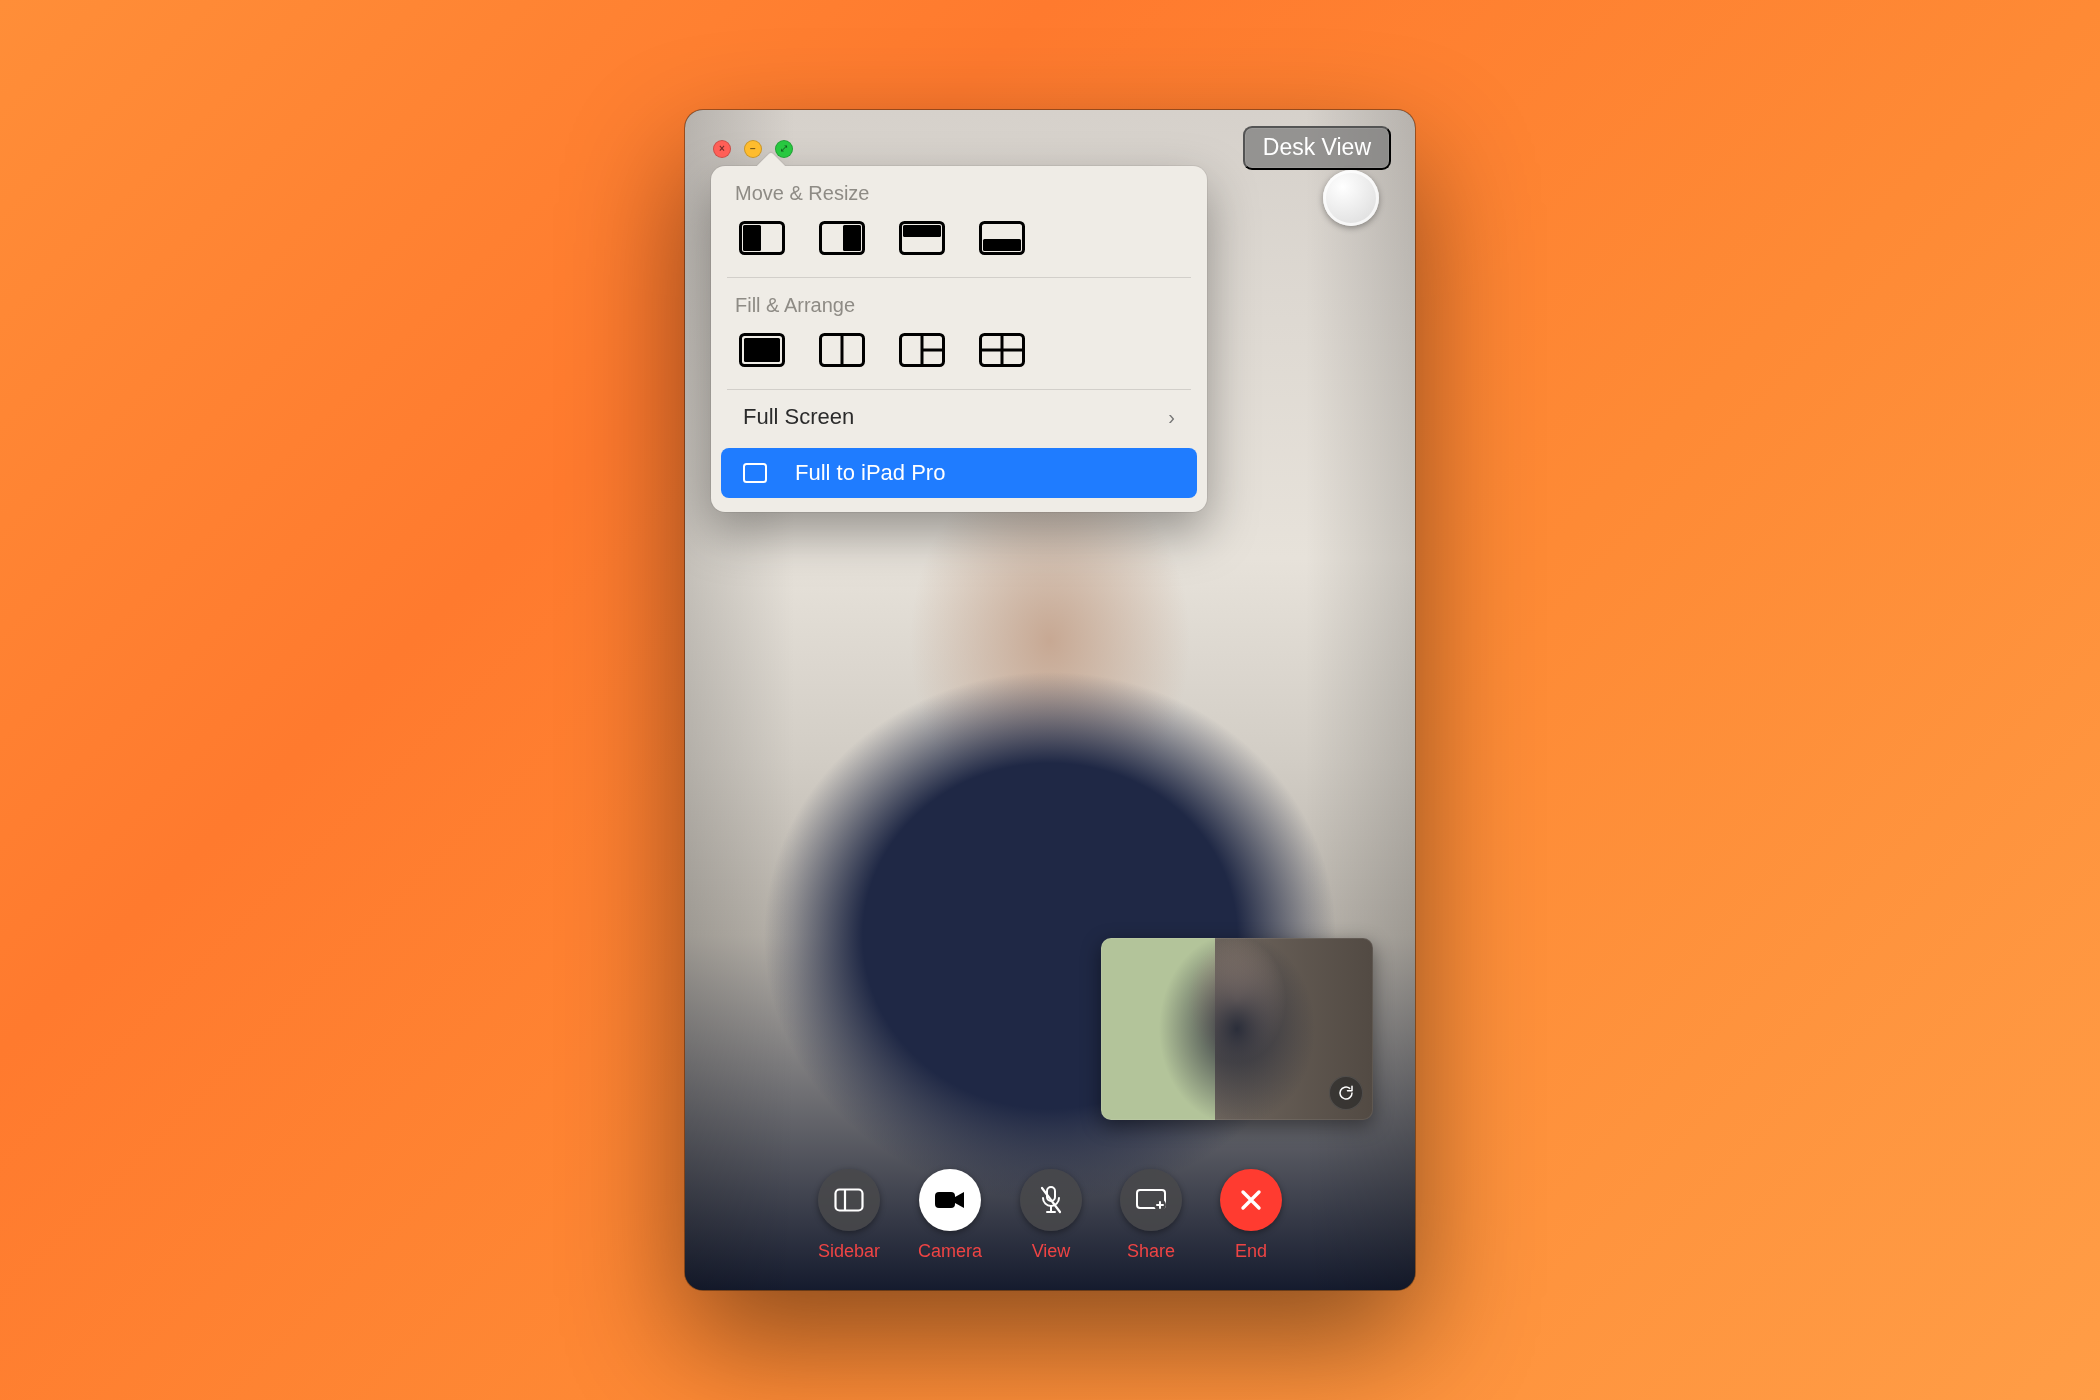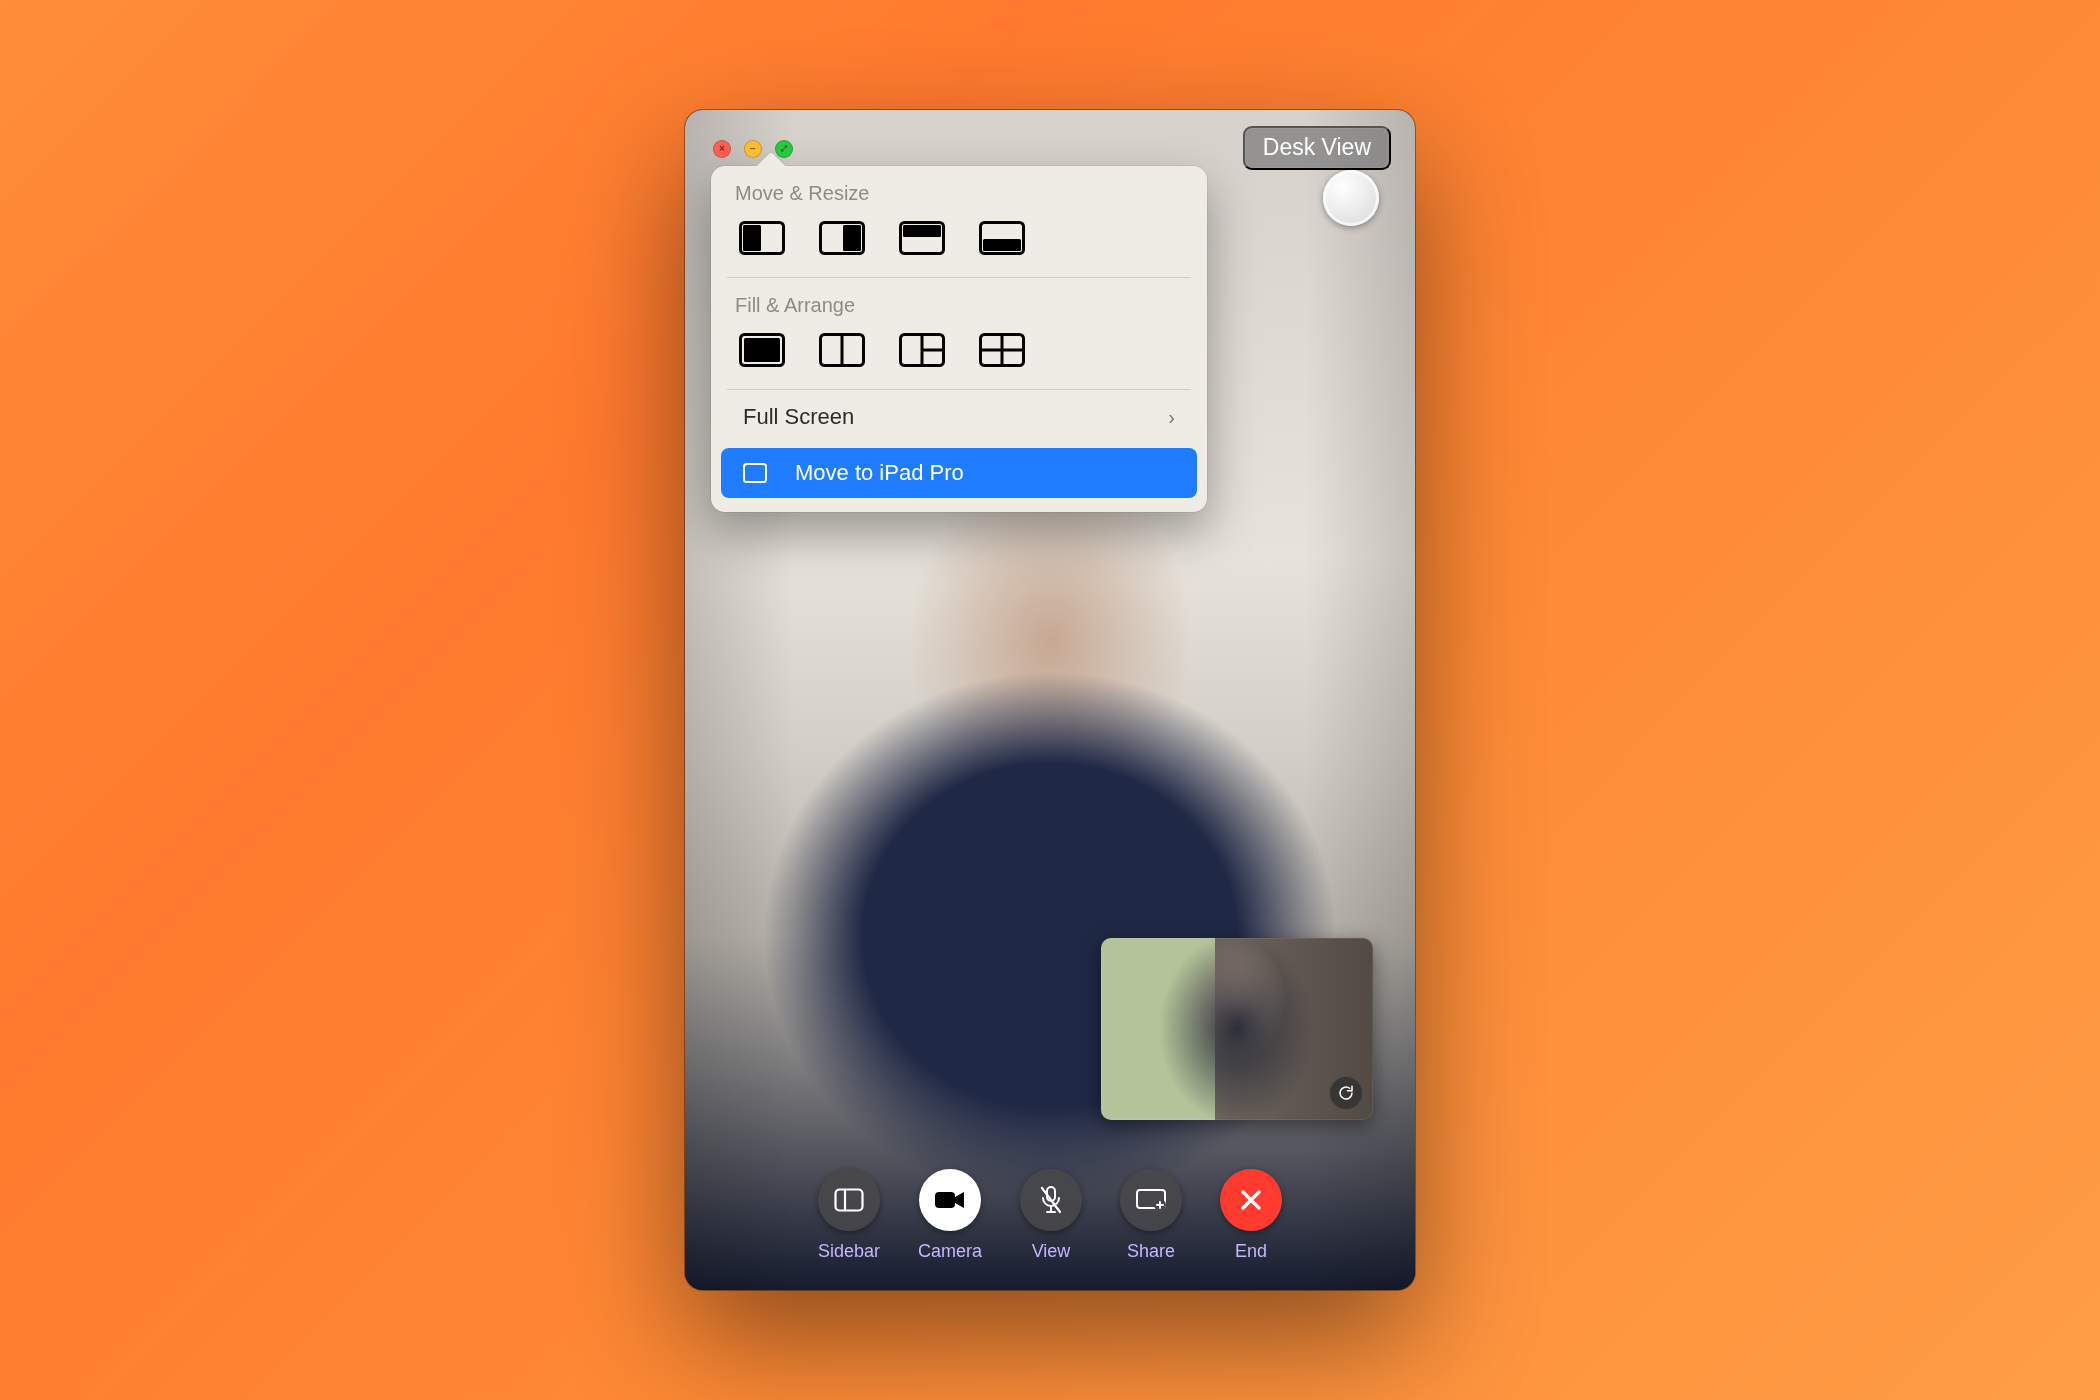--- a/index.html
+++ b/index.html
@@ -103,21 +103,21 @@
     position:absolute; right:10px; bottom:10px; width:34px; height:34px; border-radius:50%;
     background: rgba(40,40,40,0.65); display:flex; align-items:center; justify-content:center;
     box-shadow: 0 0 0 1px rgba(255,255,255,0.12) inset;
   }
 
   
   .controls {
     position: absolute; bottom: 28px; left: 0; right: 0; z-index: 25;
     display: flex; justify-content: center; gap: 38px;
   }
-  .ctrl { display: flex; flex-direction: column; align-items: center; gap: 10px; color: #c4b5fd; font-size: 18px; }
+  .ctrl { display: flex; flex-direction: column; align-items: center; gap: 10px; color: #ef4444; font-size: 18px; }
   .ctrl-circle {
     width: 62px; height: 62px; border-radius: 50%;
     display: flex; align-items: center; justify-content: center;
     background: rgba(72,72,74,0.88);
     box-shadow: 0 2px 6px rgba(0,0,0,0.4);
   }
   .ctrl-circle.white { background: #ffffff; }
   .ctrl-circle.red { background: #ff3b30; }
   .ctrl svg { display:block; }
 
@@ -201,21 +201,21 @@
 
     <div class="pop-row fullscreen">
       <span>Full Screen</span>
       <span class="chev">›</span>
     </div>
 
     <div class="pop-row hover">
       <svg width="24" height="20" viewBox="0 0 24 20">
           <rect x="1" y="1" width="22" height="18" rx="2.5" fill="none" stroke="#fff" stroke-width="2"></rect>
         </svg>
-      <span>Move to iPad Pro</span>
+      <span>Full to iPad Pro</span>
     </div>
 
   </div>
 
   <div class="pip">
     <div class="pip-rotate">
       <svg width="18" height="18" viewBox="0 0 24 24">
           <path d="M20 12a8 8 0 1 1-3-6.2" fill="none" stroke="#fff" stroke-width="2" stroke-linecap="round"></path>
           <path d="M20 3v6h-6" fill="none" stroke="#fff" stroke-width="2" stroke-linecap="round" stroke-linejoin="round"></path>
         </svg>

